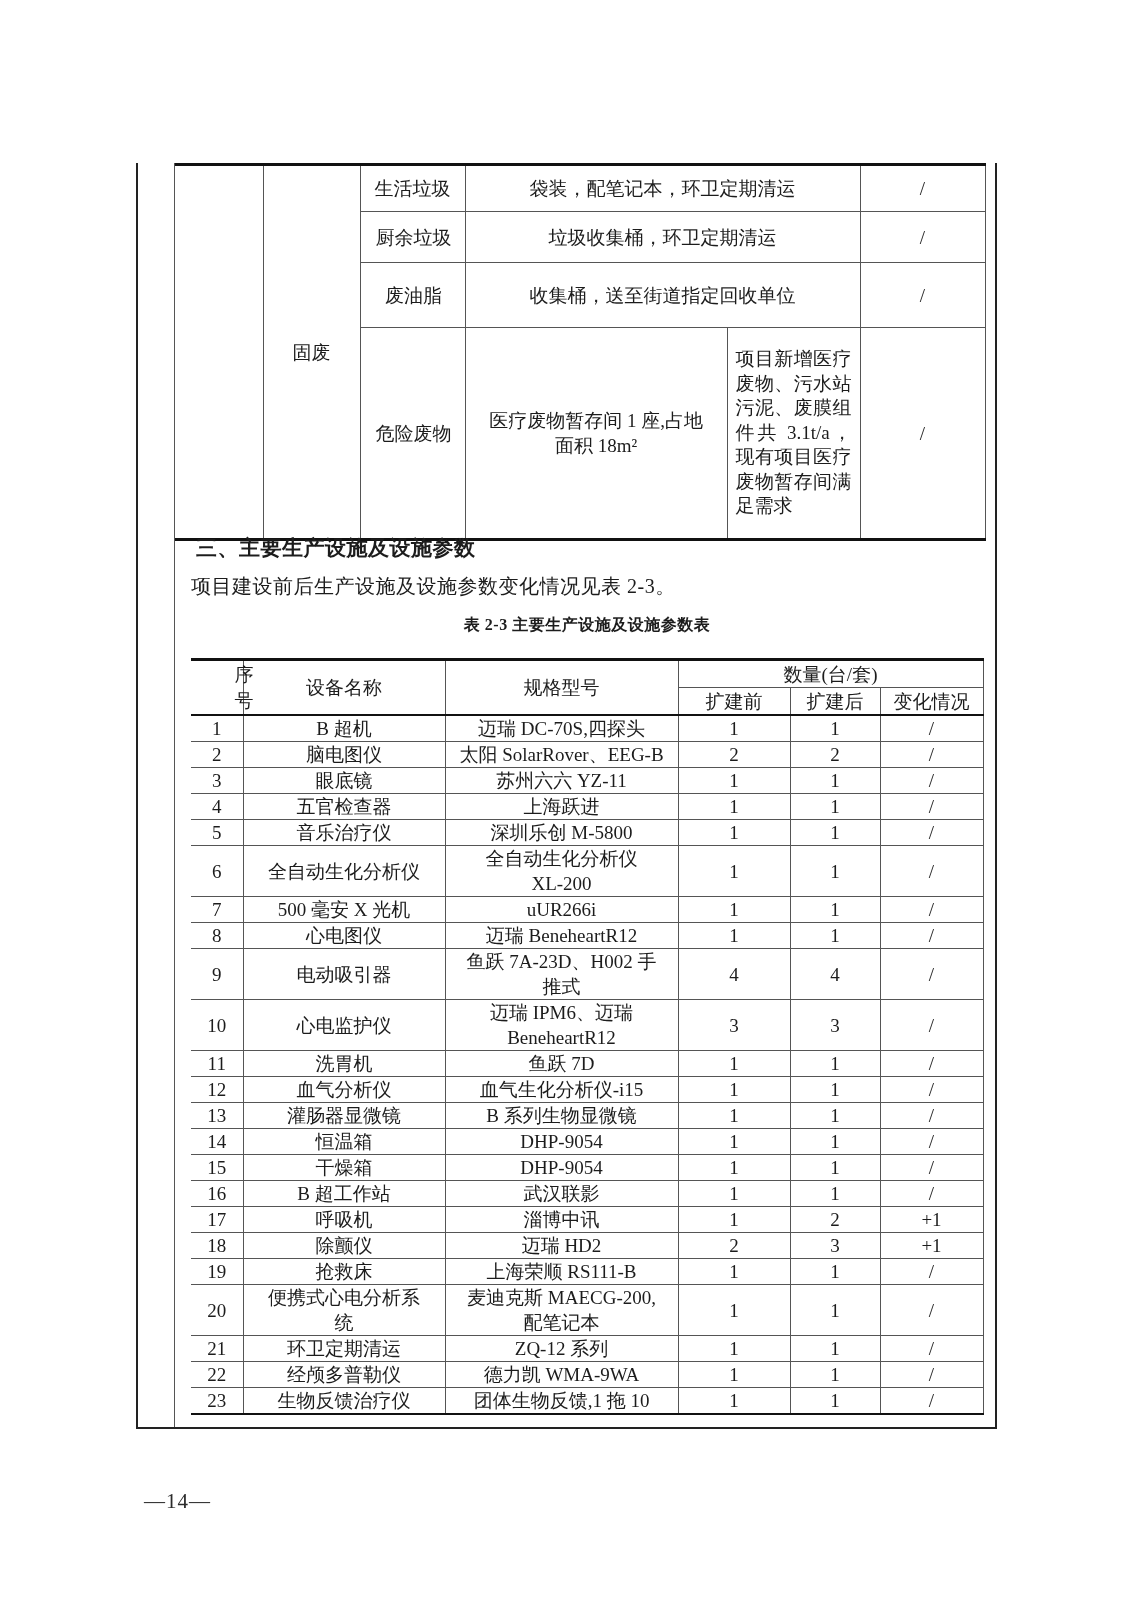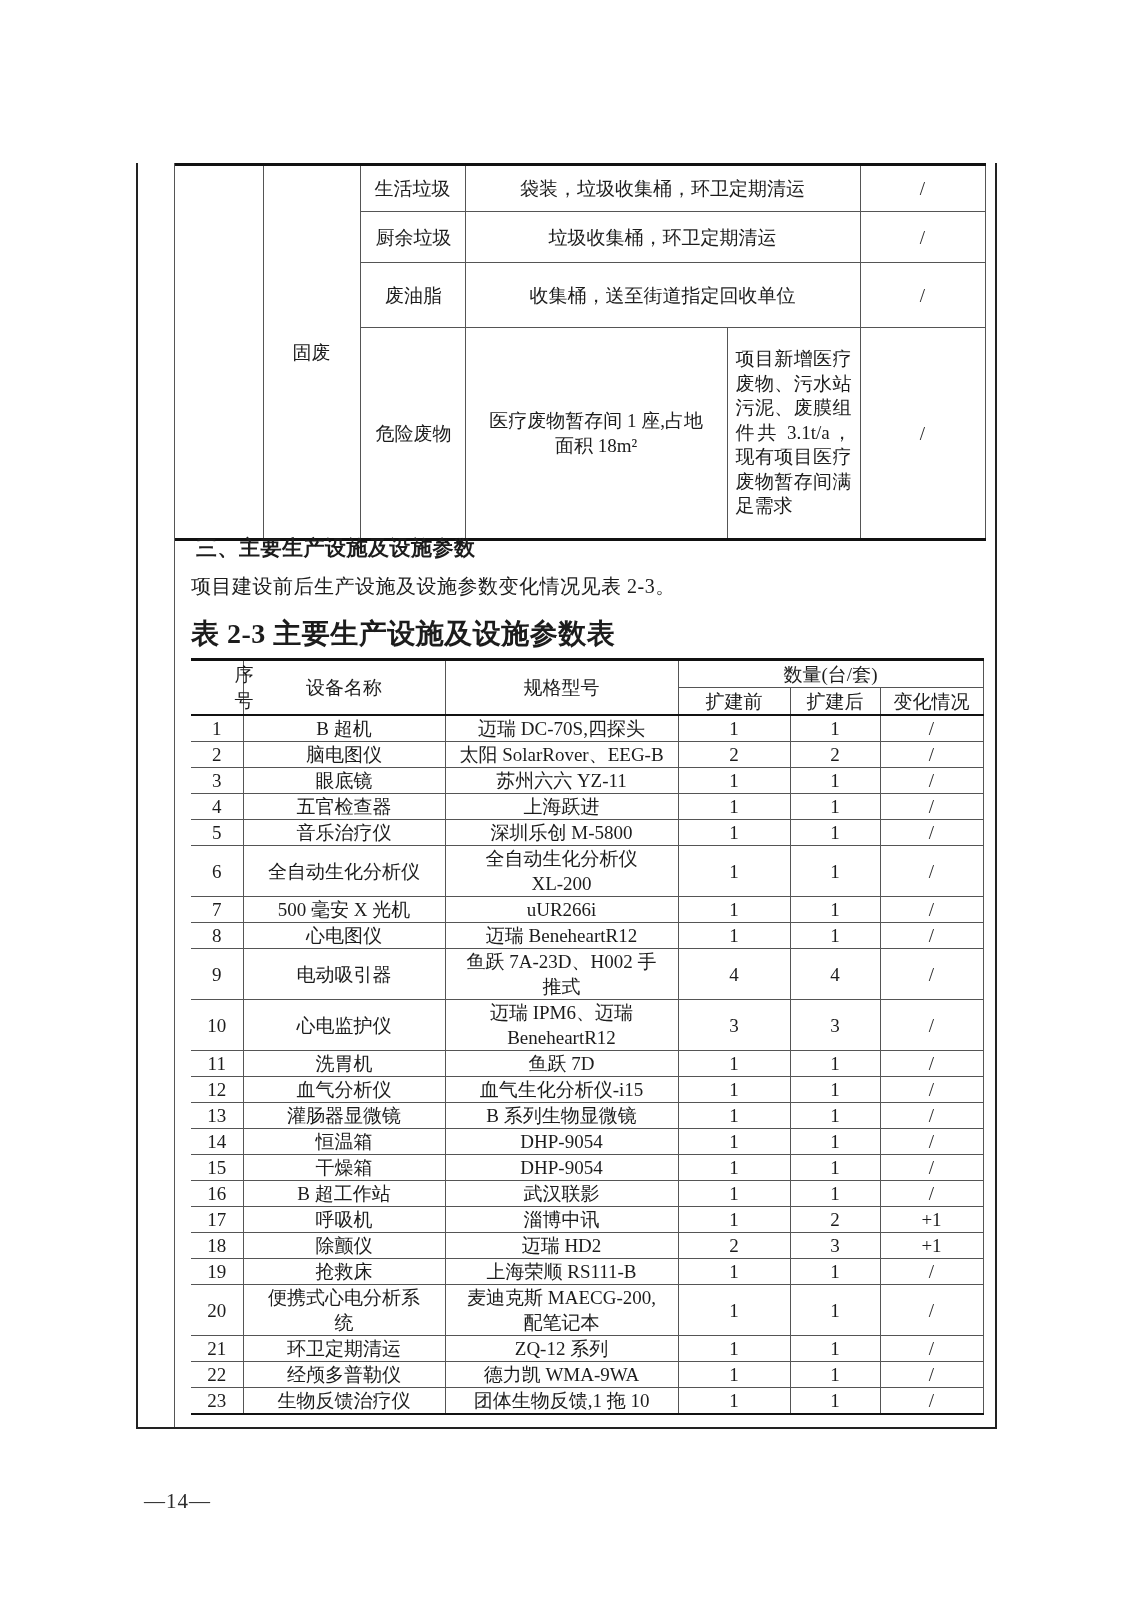--- a/index.html
+++ b/index.html
@@ -28,21 +28,21 @@
   }
   .waste-table td.note-cell{
     text-align:justify;text-justify:inter-ideograph;
     padding:3px 8px;line-height:24.5px;
   }
   .waste-table tr td:first-child{border-left:none;padding-left:6px;}
 
   
   .sec-heading{position:absolute;left:196px;top:534px;font-size:21px;font-weight:bold;letter-spacing:0.5px;}
   .sec-intro{position:absolute;left:191px;top:573px;font-size:20px;letter-spacing:0.5px;}
-  .table-caption{position:absolute;left:191px;top:615px;width:792px;font-size:28px;font-weight:bold;letter-spacing:0.5px;}
+  .table-caption{position:absolute;left:191px;top:615px;width:792px;text-align:center;font-size:16px;font-weight:bold;letter-spacing:0.5px;}
 
   
   .equip-wrap{position:absolute;left:191px;top:658px;}
   .equip-table{width:792px;border-top:3px solid #111;border-bottom:2.5px solid #111;}
   .equip-table th,.equip-table td{
     border:1px solid #555;
     font-weight:normal;text-align:center;vertical-align:middle;
     font-size:19px;line-height:25px;padding:0 3px;
     white-space:pre-line;height:25px;
   }
@@ -87,21 +87,21 @@
         <col class="w-col-type">
       <col class="w-col-desc">
         <col class="w-col-note">
         <col class="w-col-slash">
     </colgroup>
     <tbody>
         <tr style="height:47px;">
       <td rowspan="4"></td>
       <td rowspan="4">固废</td>
       <td>生活垃圾</td>
-      <td colspan="2">袋装，垃圾收集桶，环卫定期清运</td>
+      <td colspan="2">袋装，配笔记本，环卫定期清运</td>
       <td>/</td>
     </tr>
     <tr style="height:51px;">
       <td>厨余垃圾</td>
       <td colspan="2">垃圾收集桶，环卫定期清运</td>
       <td>/</td>
     </tr>
     <tr style="height:65px;">
       <td>废油脂</td>
       <td colspan="2">收集桶，送至街道指定回收单位</td>

